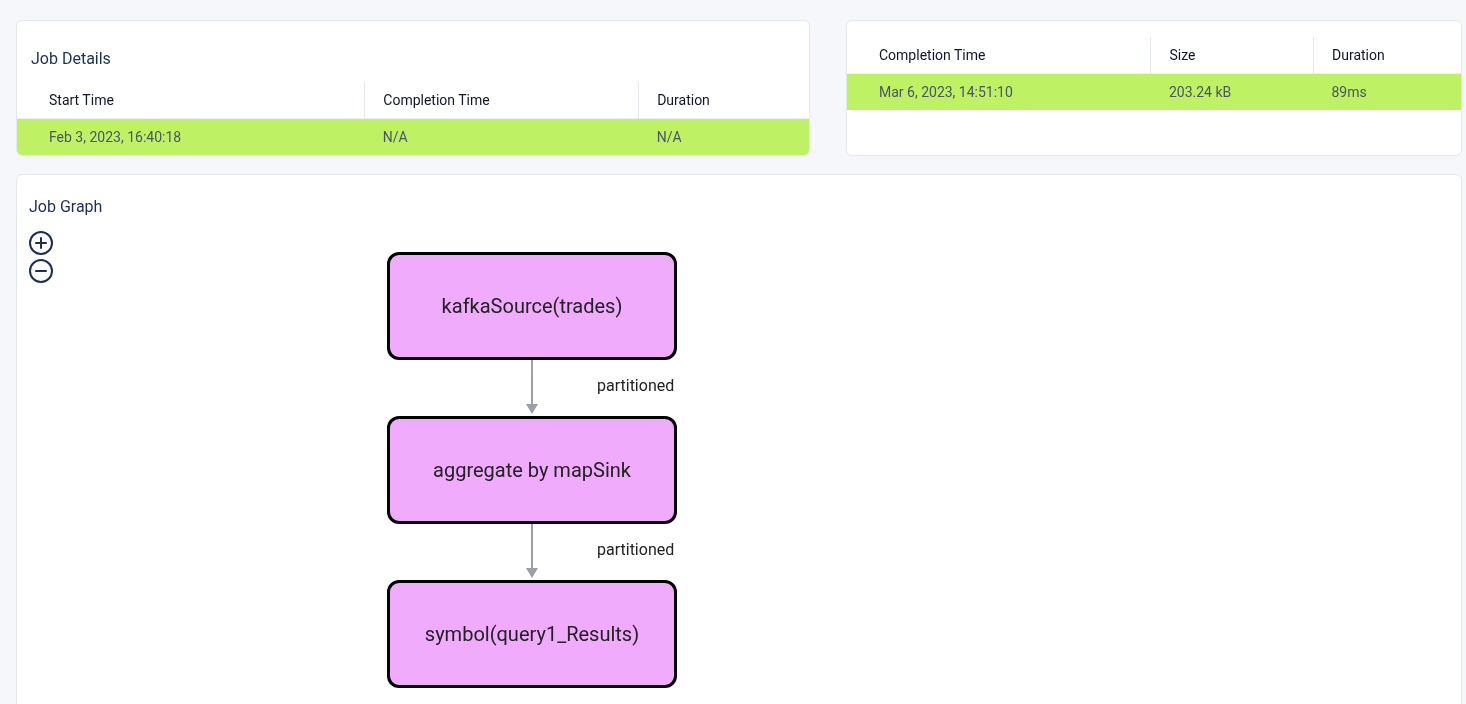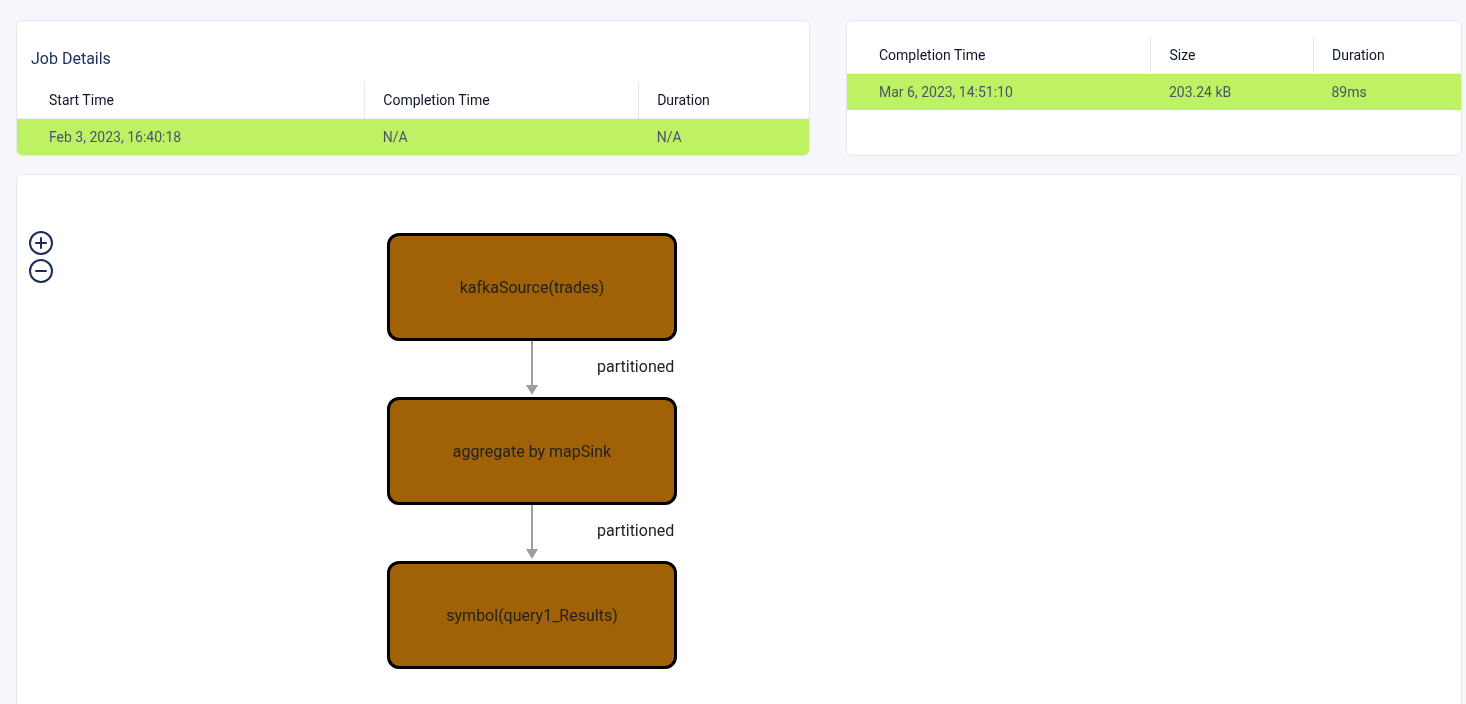--- a/index.html
+++ b/index.html
@@ -108,23 +108,23 @@
       width: 300px;
     }
     .node {
       width: 290px;
       height: 108px;
       border: 3px solid #000;
       border-radius: 12px;
       display: flex;
       align-items: center;
       justify-content: center;
-      font-size: 16px;
+      font-size: 20px;
       color: #222;
-      background: #a16207;
+      background: #f0abfc;
       cursor: pointer;
     }
     .edge-wrap {
       position: relative;
       height: 56px;
       width: 290px;
     }
     .edge-line {
       position: absolute;
       left: 50%;
@@ -190,20 +190,21 @@
           <td>Mar 6, 2023, 14:51:10</td>
           <td>203.24 kB</td>
           <td>89ms</td>
         </tr>
       </tbody>
     </table>
   </div>
 </div>
 
 <div class="graph-panel">
+  <div class="graph-title">Job Graph</div>
 
   <div class="zoom-controls">
     <div class="zoom-btn">
       <svg width="14" height="14" viewBox="0 0 14 14">
         <line x1="7" y1="2" x2="7" y2="12" stroke="#1c2d5a" stroke-width="2" stroke-linecap="round"></line>
         <line x1="2" y1="7" x2="12" y2="7" stroke="#1c2d5a" stroke-width="2" stroke-linecap="round"></line>
       </svg>
     </div>
     <div class="zoom-btn">
       <svg width="14" height="14" viewBox="0 0 14 14">

